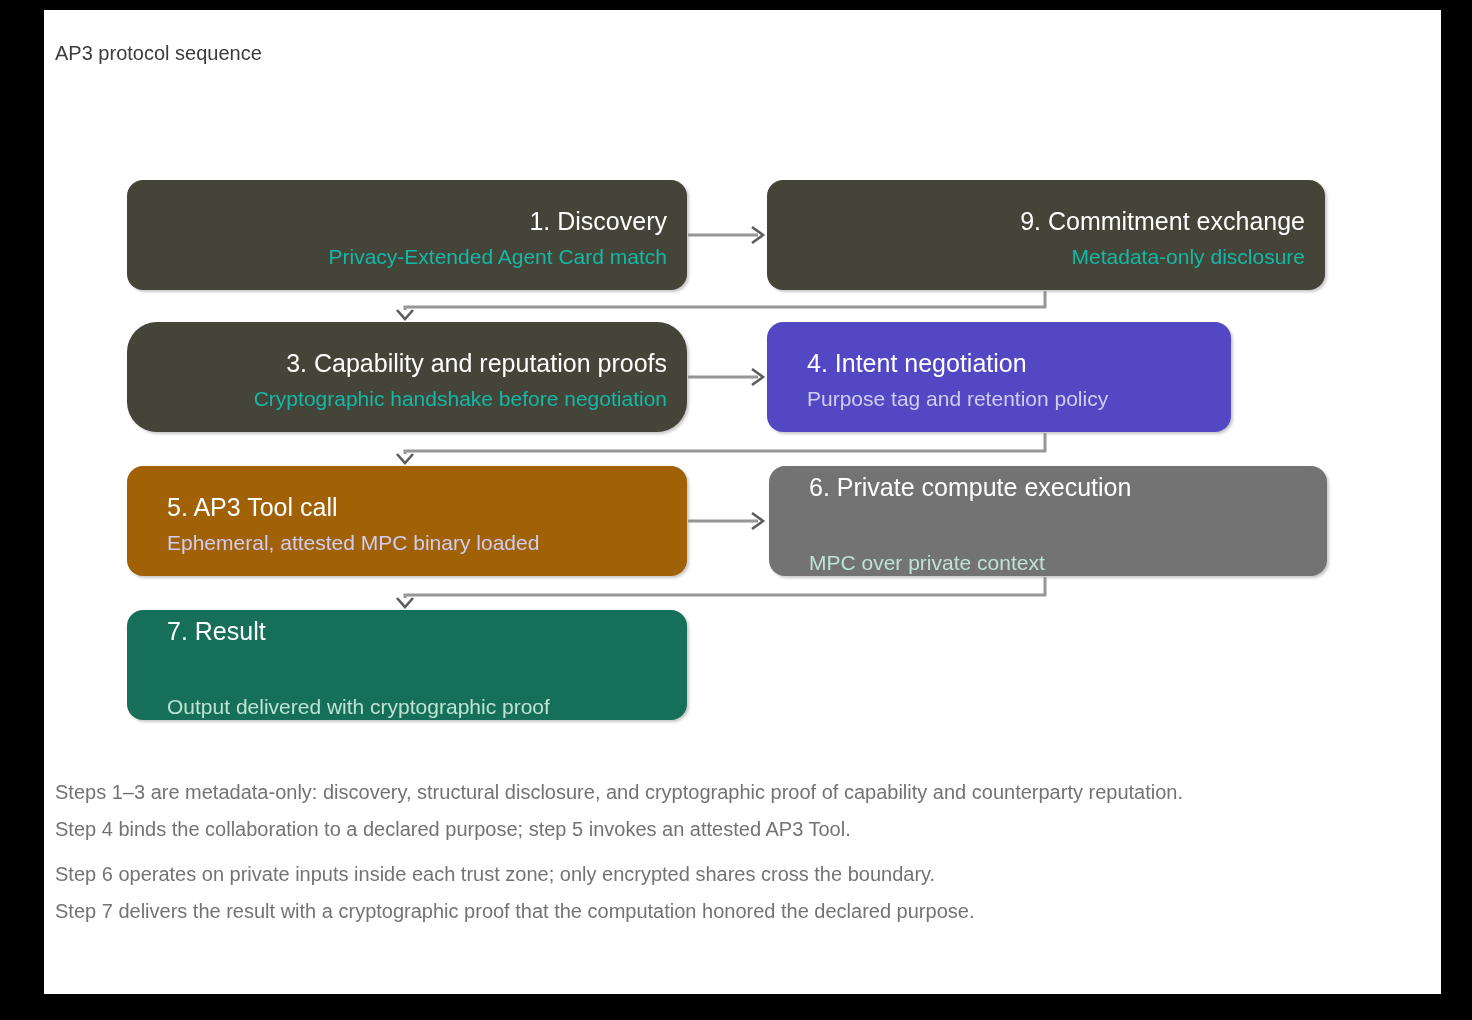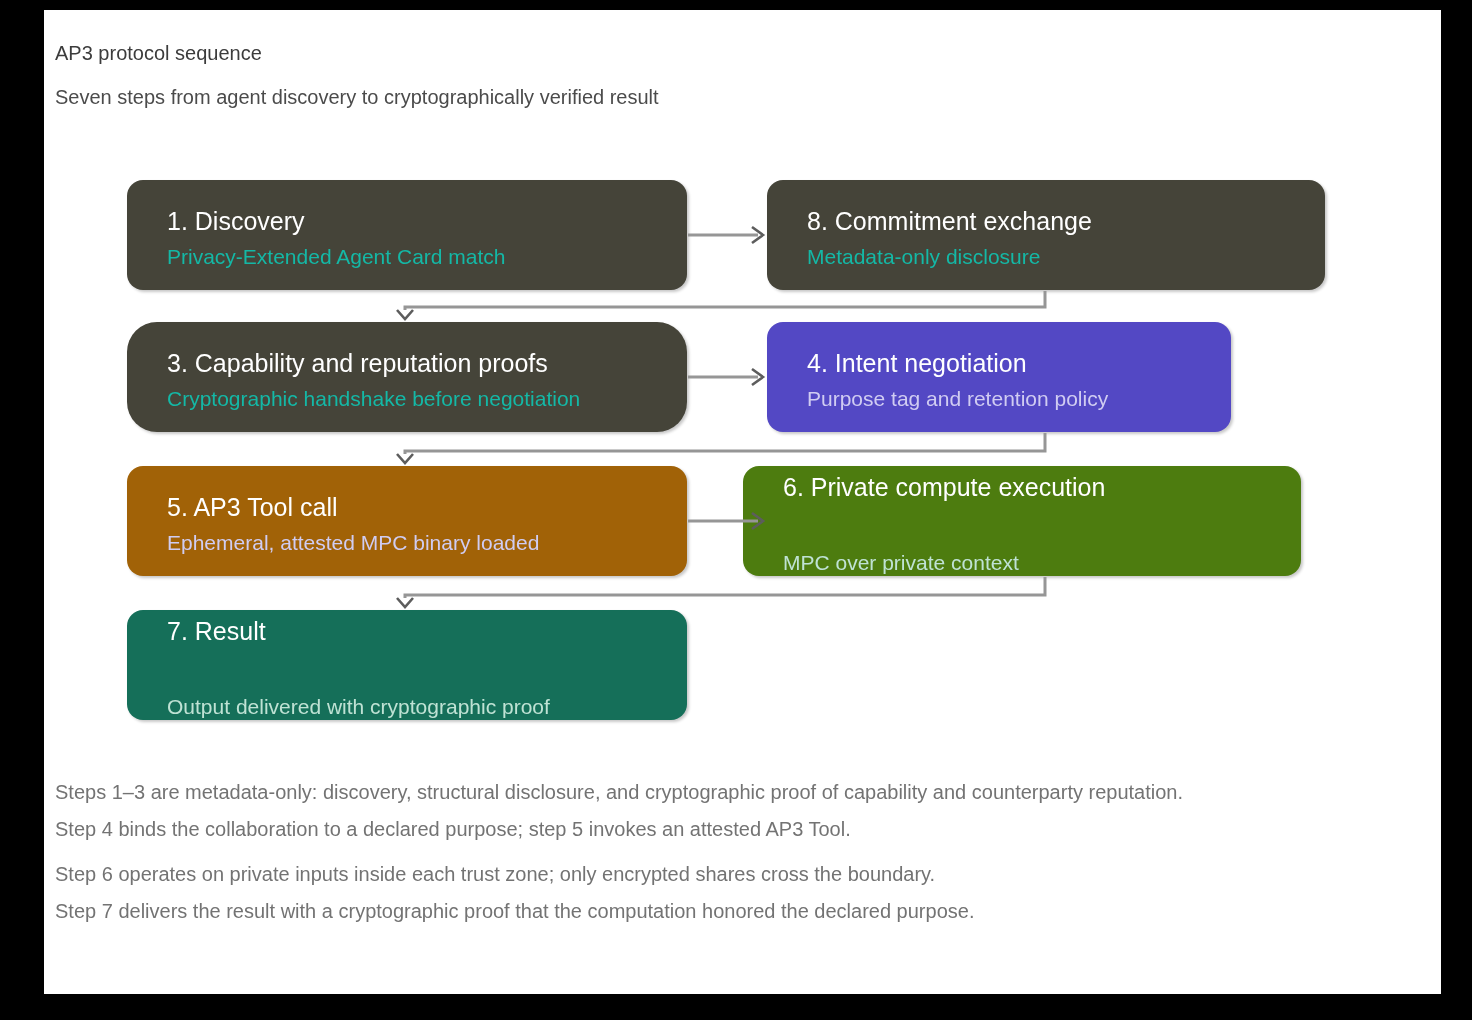--- a/index.html
+++ b/index.html
@@ -8,63 +8,62 @@
   .panel{position:absolute;left:44px;top:10px;width:1397px;height:984px;background:#ffffff;}
   .page-title{position:absolute;left:55px;top:36px;font-size:20px;line-height:34px;
               color:#3c3c3c;font-weight:400;}
   .page-subtitle{position:absolute;left:55px;top:84px;font-size:20px;line-height:26px;color:#4b4b4b;}
   .step-box{position:absolute;width:560px;height:110px;border-radius:16px;
             box-shadow:2px 2px 3px rgba(0,0,0,0.22);
             display:flex;flex-direction:column;justify-content:center;
             padding:6px 20px 0 40px;box-sizing:border-box;gap:8px;}
   .step-title{font-size:25px;line-height:29px;color:#ffffff;}
   .step-subtitle{font-size:21px;line-height:25px;}
-  .dark{background:#454439;}   .dark .step-subtitle{color:#14b8a6;}
+  .dark{background:#454439;text-align:right;}   .dark .step-subtitle{color:#14b8a6;}
   .purple{background:#5348c4;} .purple .step-subtitle{color:#d0ccf2;}
   .green{background:#156f59;}  .green .step-subtitle{color:#bfe2d4;margin-top:40px;}
   .connectors{position:absolute;left:0;top:0;pointer-events:none;}
   .conn-line{stroke:#969696;stroke-width:3;fill:none;}
   .conn-head{stroke:#5d5d5d;stroke-width:2.6;fill:none;}
   .note{position:absolute;left:55px;font-size:20px;line-height:26px;color:#737373;white-space:nowrap;}
 </style>
 </head>
 <body>
 
 <div class="stage">
   <div class="panel"></div>
 
   <div class="page-title">AP3 protocol sequence</div>
-  <div class="page-subtitle">Seven steps from agent discovery to cryptographically verified result</div>
 
   <div class="step-box dark" style="left: 127px; top: 180px; background: rgb(69, 68, 57);">
     <div class="step-title">1. Discovery</div>
     <div class="step-subtitle">Privacy-Extended Agent Card match</div>
   </div>
 
   <div class="step-box dark" style="left: 767px; top: 180px; width: 558px; background: rgb(69, 68, 57);">
-    <div class="step-title">8. Commitment exchange</div>
+    <div class="step-title">9. Commitment exchange</div>
     <div class="step-subtitle">Metadata-only disclosure</div>
   </div>
 
   <div class="step-box dark" style="left: 127px; top: 322px; background: rgb(69, 68, 57); border-radius: 30px;">
     <div class="step-title">3. Capability and reputation proofs</div>
     <div class="step-subtitle">Cryptographic handshake before negotiation</div>
   </div>
 
   <div class="step-box purple" style="left: 767px; top: 322px; width: 464px; background: rgb(83, 72, 196);">
     <div class="step-title">4. Intent negotiation</div>
     <div class="step-subtitle">Purpose tag and retention policy</div>
   </div>
 
   <div class="step-box purple" style="left: 127px; top: 466px; background: #a16207;">
     <div class="step-title">5. AP3 Tool call</div>
     <div class="step-subtitle">Ephemeral, attested MPC binary loaded</div>
   </div>
 
-  <div class="step-box green" style="left: 743px; top: 466px; width: 558px; background: #4d7c0f;">
+  <div class="step-box green" style="left: 769px; top: 466px; width: 558px; background: #737373;">
     <div class="step-title">6. Private compute execution</div>
     <div class="step-subtitle">MPC over private context</div>
   </div>
 
   <div class="step-box green" style="left: 127px; top: 610px; background: rgb(21, 111, 89);">
     <div class="step-title">7. Result</div>
     <div class="step-subtitle">Output delivered with cryptographic proof</div>
   </div>
 
   <svg class="connectors" width="1472" height="1020">

